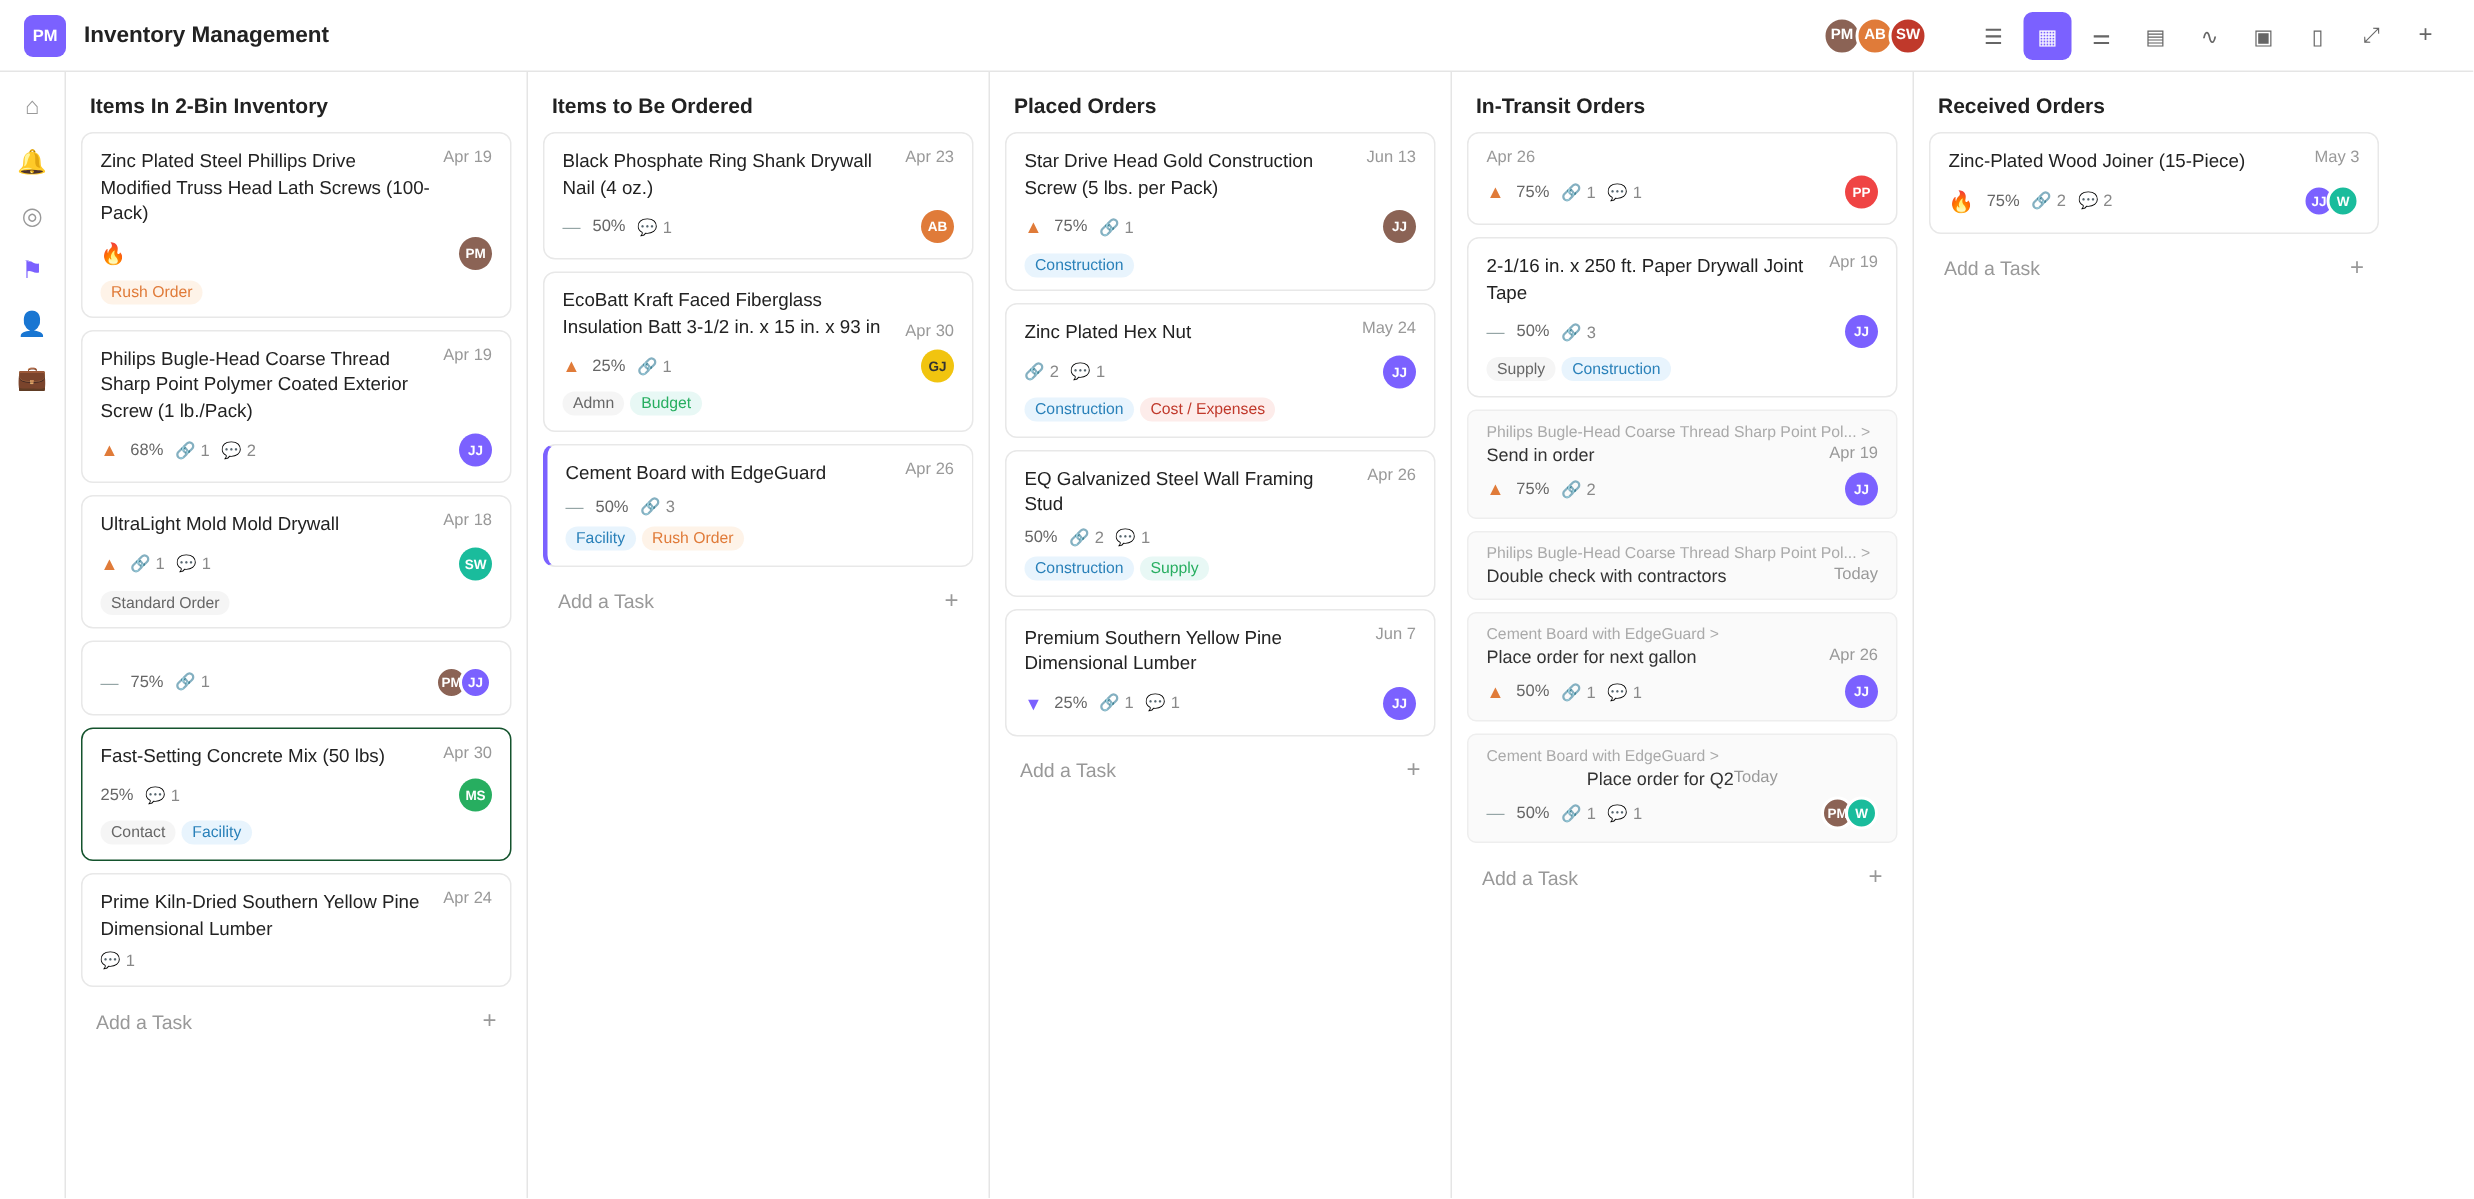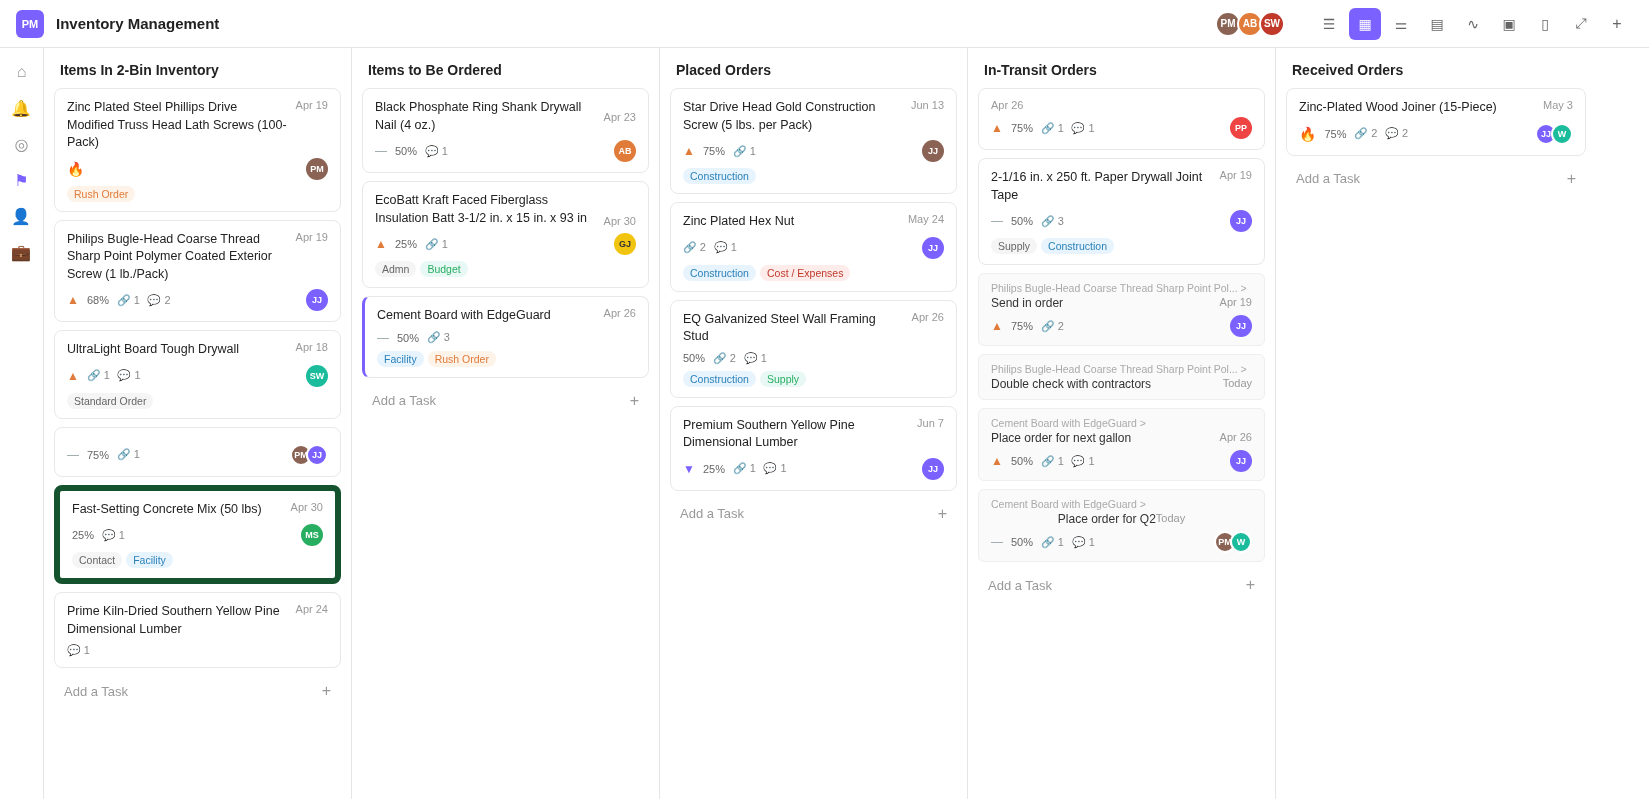--- a/index.html
+++ b/index.html
@@ -69,21 +69,21 @@
             <span style="color:#E07B39;font-size:12px;">▲</span>
             <span style="font-size:11px;color:#666;">68%</span>
             <span style="font-size:11px;color:#888;">🔗 1</span>
             <span style="font-size:11px;color:#888;">💬 2</span>
             <div style="width:22px;height:22px;border-radius:50%;background:#7B61FF;display:flex;align-items:center;justify-content:center;font-size:9px;font-weight:700;color:#fff;margin-left:auto;">JJ</div>
           </div>
         </div>
 
         <div style="background:#fff;border:1px solid #e8e8e8;border-radius:8px;padding:10px 12px;cursor:pointer;">
           <div style="display:flex;justify-content:space-between;align-items:flex-start;margin-bottom:4px;">
-            <div style="font-size:12.5px;font-weight:500;color:#222;line-height:1.4;flex:1;padding-right:8px;">UltraLight Board Tough Drywall</div>
+            <div style="font-size:12.5px;font-weight:500;color:#222;line-height:1.4;flex:1;padding-right:8px;">UltraLight Mold Mold Drywall</div>
             <div style="font-size:11px;color:#999;white-space:nowrap;">Apr 18</div>
           </div>
           <div style="display:flex;align-items:center;gap:8px;margin-top:6px;">
             <span style="color:#E07B39;font-size:12px;">▲</span>
             <span style="font-size:11px;color:#888;">🔗 1</span>
             <span style="font-size:11px;color:#888;">💬 1</span>
             <div style="width:22px;height:22px;border-radius:50%;background:#1ABC9C;display:flex;align-items:center;justify-content:center;font-size:9px;font-weight:700;color:#fff;margin-left:auto;">SW</div>
           </div>
           <div style="margin-top:6px;">
             <span style="padding:2px 7px;border-radius:12px;font-size:10.5px;font-weight:500;background:#F5F5F5;color:#666;">Standard Order</span>
@@ -95,21 +95,21 @@
             <span style="color:#95A5A6;font-size:12px;">—</span>
             <span style="font-size:11px;color:#666;">75%</span>
             <span style="font-size:11px;color:#888;">🔗 1</span>
             <div style="display:flex;margin-left:auto;gap:-2px;">
               <div style="width:22px;height:22px;border-radius:50%;background:#8B6355;display:flex;align-items:center;justify-content:center;font-size:9px;font-weight:700;color:#fff;border:2px solid #fff;">PM</div>
               <div style="width:22px;height:22px;border-radius:50%;background:#7B61FF;display:flex;align-items:center;justify-content:center;font-size:9px;font-weight:700;color:#fff;border:2px solid #fff;margin-left:-6px;">JJ</div>
             </div>
           </div>
         </div>
 
-        <div style="background:#fff;border:6px solid #14532d;border-radius:8px;padding:10px 12px;cursor:pointer;">
+        <div style="background:#fff;border:1px solid #14532d;border-radius:8px;padding:10px 12px;cursor:pointer;">
           <div style="display:flex;justify-content:space-between;align-items:flex-start;margin-bottom:4px;">
             <div style="font-size:12.5px;font-weight:500;color:#222;line-height:1.4;flex:1;padding-right:8px;">Fast-Setting Concrete Mix (50 lbs)</div>
             <div style="font-size:11px;color:#999;white-space:nowrap;">Apr 30</div>
           </div>
           <div style="display:flex;align-items:center;gap:8px;margin-top:6px;">
             <span style="font-size:11px;color:#666;">25%</span>
             <span style="font-size:11px;color:#888;">💬 1</span>
             <div style="width:22px;height:22px;border-radius:50%;background:#27AE60;display:flex;align-items:center;justify-content:center;font-size:9px;font-weight:700;color:#fff;margin-left:auto;">MS</div>
           </div>
           <div style="margin-top:6px;display:flex;gap:4px;">
@@ -133,21 +133,21 @@
           <span style="font-size:16px;margin-left:auto;">+</span>
         </div>
       </div>
     </div>
 
     <div style="min-width:308px;max-width:308px;border-right:1px solid #e5e5e5;display:flex;flex-direction:column;overflow:hidden;">
       <div style="padding:14px 16px 10px;font-weight:700;font-size:14px;color:#222;flex-shrink:0;">Items to Be Ordered</div>
       <div style="flex:1;overflow-y:auto;padding:0 10px 10px;display:flex;flex-direction:column;gap:8px;">
 
         <div style="background:#fff;border:1px solid #e8e8e8;border-radius:8px;padding:10px 12px;cursor:pointer;">
-          <div style="display:flex;justify-content:space-between;align-items:center;margin-bottom:4px;">
+          <div style="display:flex;justify-content:space-between;align-items:flex-start;margin-bottom:4px;">
             <div style="font-size:12.5px;font-weight:500;color:#222;line-height:1.4;flex:1;padding-right:8px;">Black Phosphate Ring Shank Drywall Nail (4 oz.)</div>
             <div style="font-size:11px;color:#999;white-space:nowrap;">Apr 23</div>
           </div>
           <div style="display:flex;align-items:center;gap:8px;margin-top:6px;">
             <span style="color:#95A5A6;font-size:12px;">—</span>
             <span style="font-size:11px;color:#666;">50%</span>
             <span style="font-size:11px;color:#888;">💬 1</span>
             <div style="width:22px;height:22px;border-radius:50%;background:#E07B39;display:flex;align-items:center;justify-content:center;font-size:9px;font-weight:700;color:#fff;margin-left:auto;">AB</div>
           </div>
         </div>

